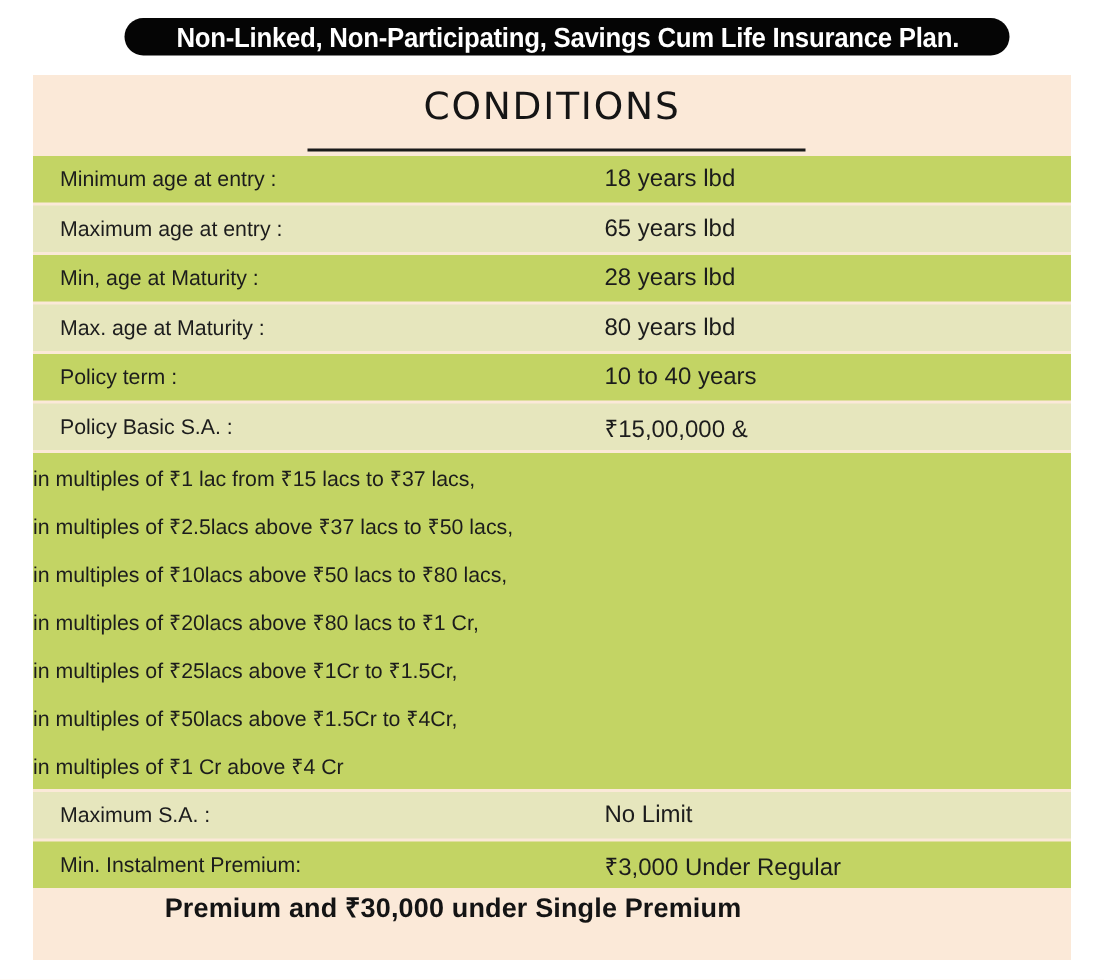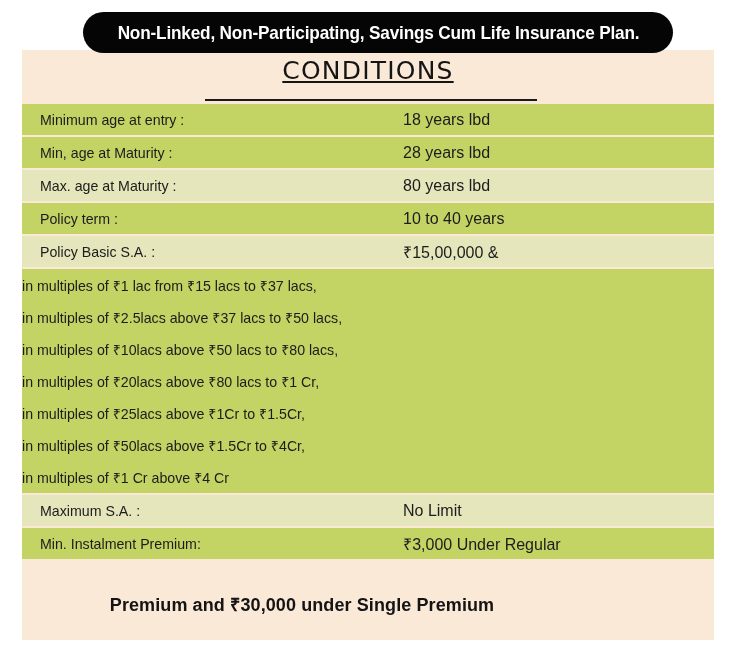--- a/index.html
+++ b/index.html
@@ -24,21 +24,21 @@
     height: 590px;
     background: #fbe9d8;
   }
 
   
   #banner {
     position: absolute;
     left: 83px;
     top: 12px;
     width: 590px;
-    height: 41px;
+    height: 25px;
     background: #050505;
     border-radius: 21px;
     display: flex;
     align-items: center;
     justify-content: center;
     z-index: 5;
   }
   #banner-text {
     color: #ffffff;
     font-family: "Liberation Sans Narrow", "Liberation Sans", sans-serif;
@@ -57,21 +57,20 @@
     width: 692px;
     text-align: center;
   }
   #title {
     font-family: "DejaVu Sans", sans-serif;
     font-size: 25px;
     font-weight: 400;
     color: #151515;
     letter-spacing: 1.2px;
     line-height: 30px;
-    text-decoration: underline;
   }
   #title-rule {
     position: absolute;
     left: 205px;
     top: 99px;
     width: 332px;
     height: 2px;
     background: #1a1a1a;
   }
 
@@ -147,20 +146,24 @@
 <div id="title-wrap">
   <div id="title">CONDITIONS</div>
 </div>
 <div id="title-rule"></div>
 
 <div class="rows" id="table-rows">
     <div class="row green">
       <span class="cell-label">Minimum age at entry :</span>
       <span class="cell-value">18 years lbd</span>
     </div>
+    <div class="row pale">
+      <span class="cell-label">Maximum age at entry :</span>
+      <span class="cell-value">65 years lbd</span>
+    </div>
     <div class="row green">
       <span class="cell-label">Min, age at Maturity :</span>
       <span class="cell-value">28 years lbd</span>
     </div>
     <div class="row pale">
       <span class="cell-label">Max. age at Maturity :</span>
       <span class="cell-value">80 years lbd</span>
     </div>
     <div class="row green">
       <span class="cell-label">Policy term :</span>

